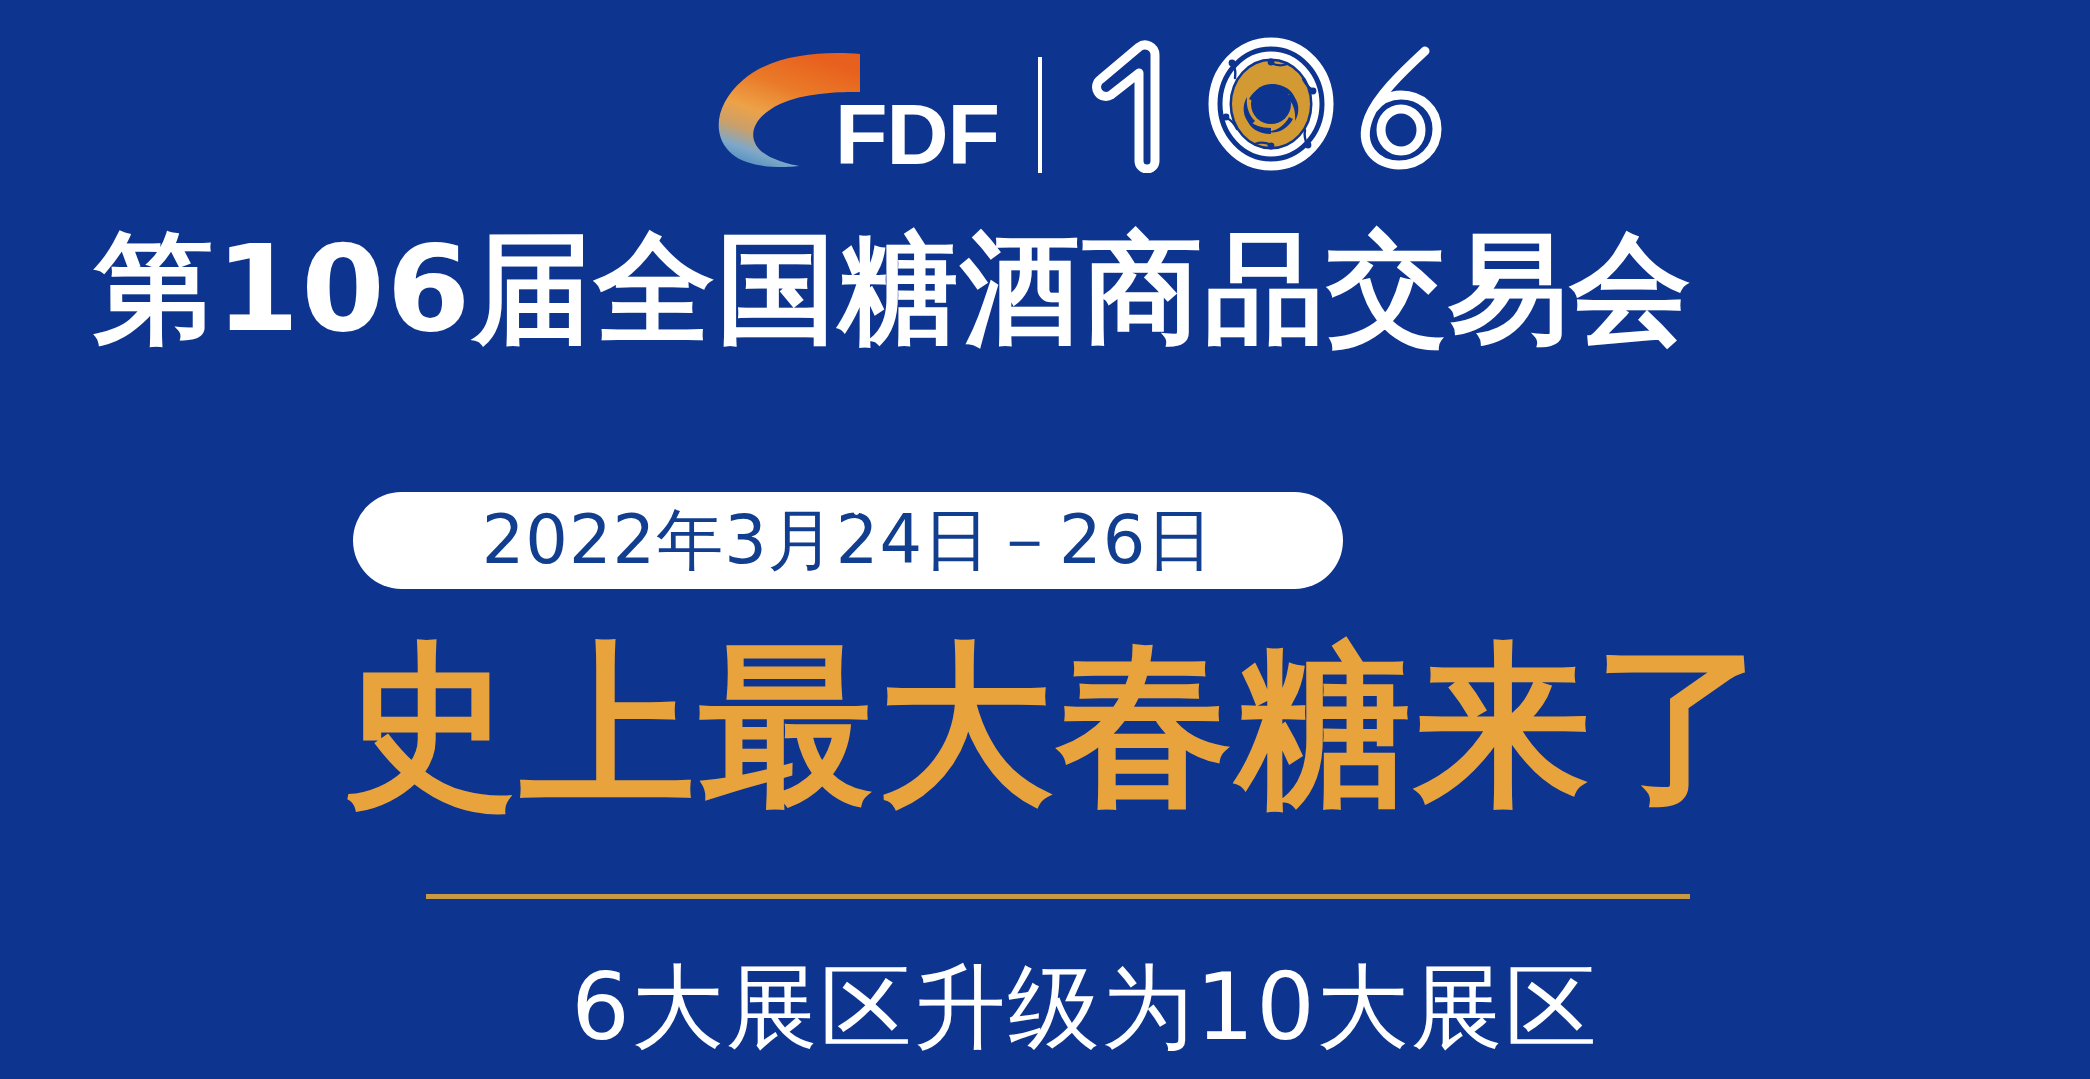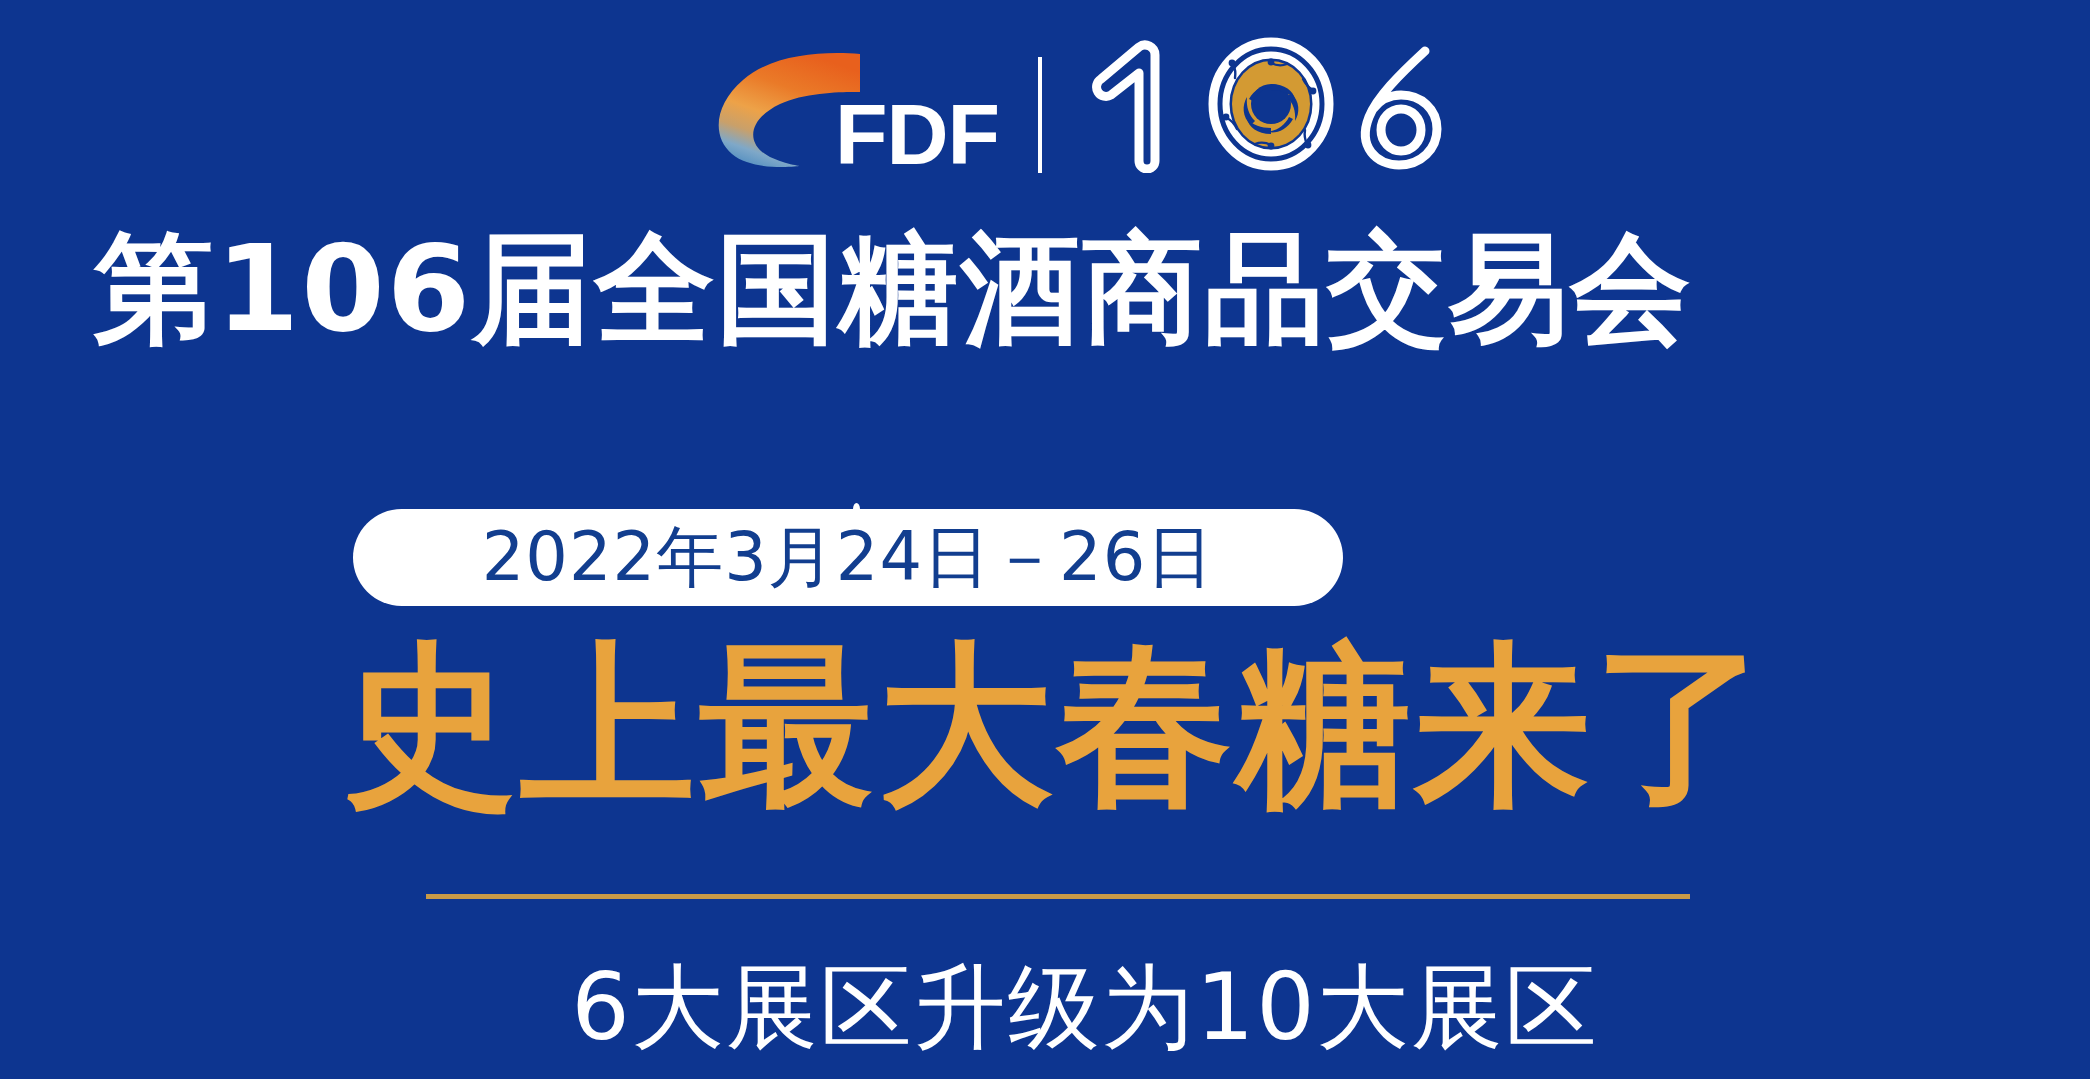--- a/index.html
+++ b/index.html
@@ -82,21 +82,21 @@
     font-size: 120px;
     letter-spacing: 2px;
     line-height: 1.18;
     white-space: nowrap;
   }
 
   
   .date-pill-wrap {
     position: absolute;
     left: 0;
-    top: 509px;
+    top: 492px;
     width: 1696px;
     display: flex;
     justify-content: center;
   }
   .date-pill {
     background: #ffffff;
     color: #123e8f;
     border-radius: 52px;
     height: 97px;
     min-width: 990px;

